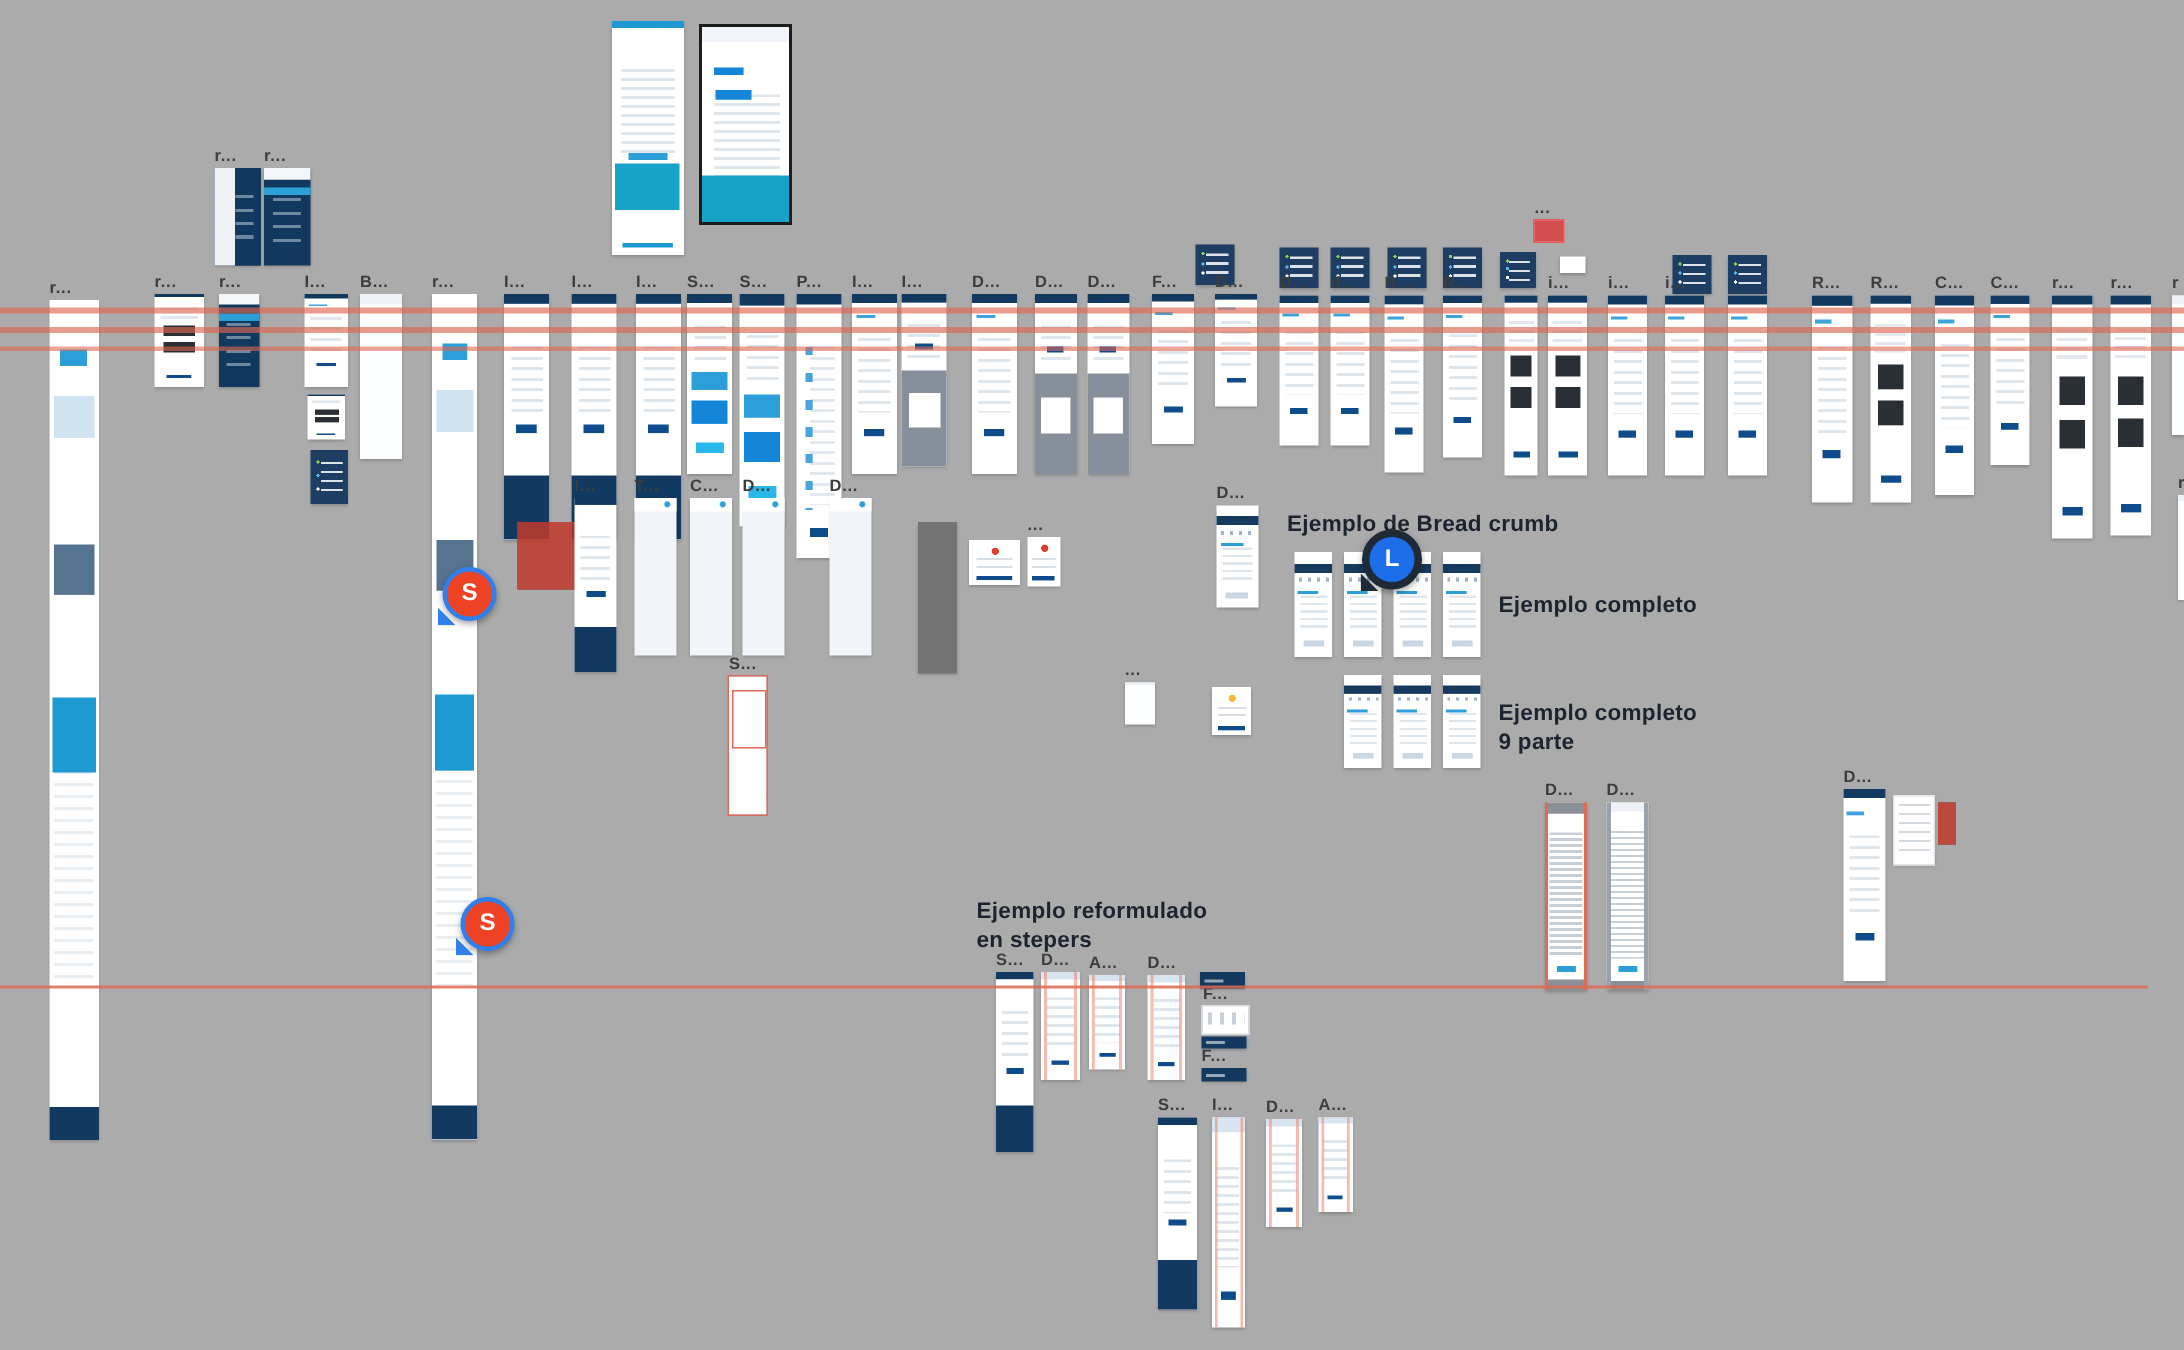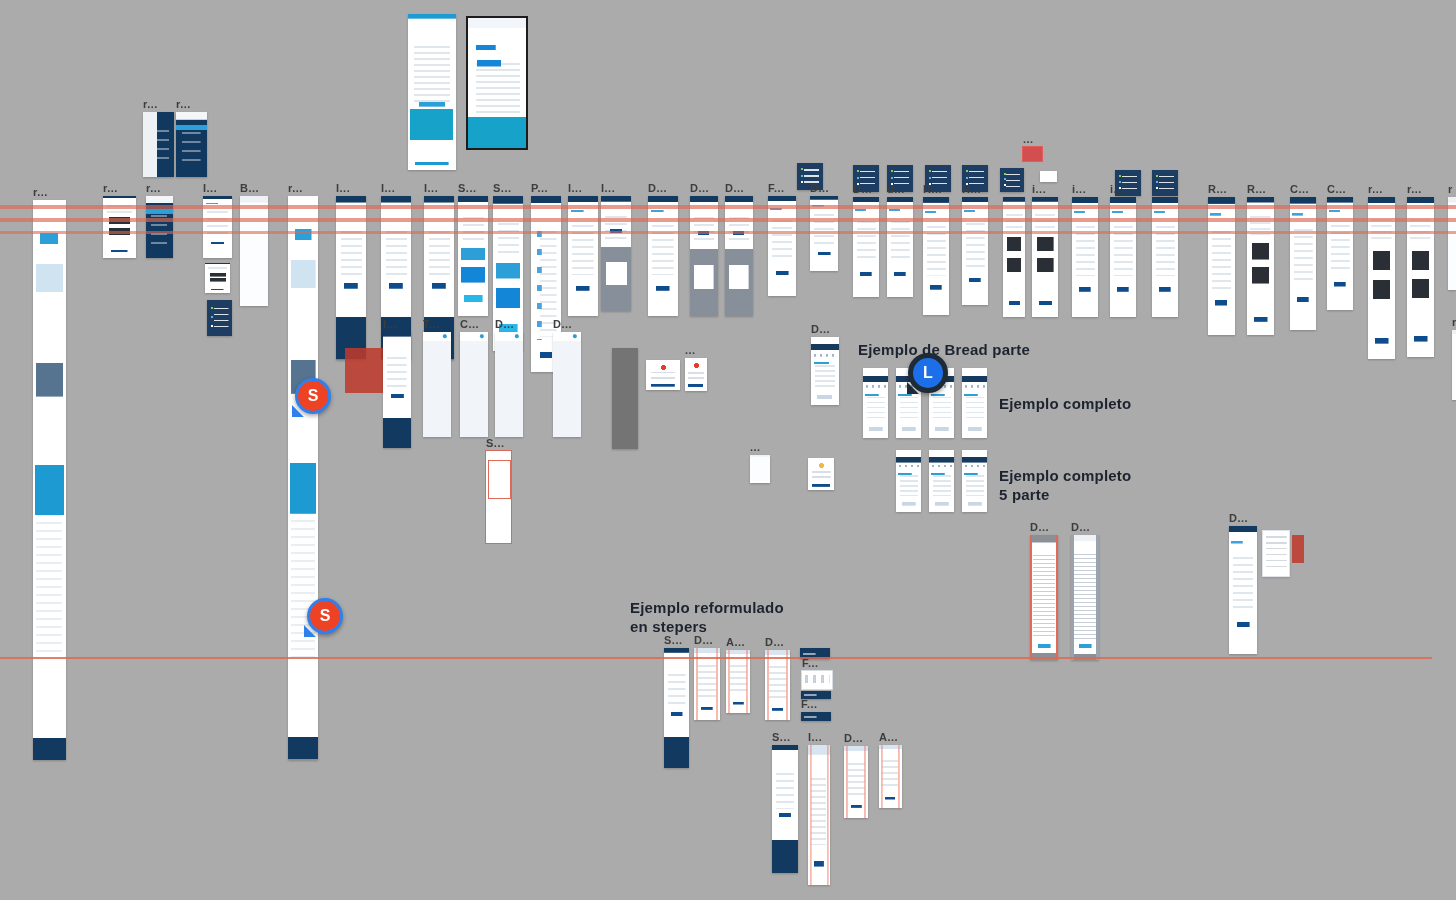--- a/index.html
+++ b/index.html
@@ -551,24 +551,24 @@
     <div class="frame v-list-card" style="left: 1262px; top: 530px; width: 26px; height: 45px;">
       
     </div>
     <div class="frame v-scribble" style="left: 1292px; top: 535px; width: 12px; height: 28px;">
       
     </div>
     <div class="guide-line" style="left: 0px; top: 205px; width: 1456px; height: 4px; background: rgb(221, 103, 80); opacity: 0.65;"></div>
     <div class="guide-line" style="left: 0px; top: 218px; width: 1456px; height: 4px; background: rgb(221, 103, 80); opacity: 0.65;"></div>
     <div class="guide-line" style="left: 0px; top: 231px; width: 1456px; height: 3px; background: rgb(221, 103, 80); opacity: 0.6;"></div>
     <div class="guide-line" style="left: 0px; top: 657px; width: 1432px; height: 2px; background: rgb(221, 106, 82); opacity: 0.85;"></div>
-    <div class="section-title" style="left: 858px; top: 340px; width: 220px;">Ejemplo de Bread parte</div>
+    <div class="section-title" style="left: 858px; top: 340px; width: 220px;">Ejemplo de Bread crumb</div>
     <div class="section-title" style="left: 999px; top: 394px; width: 160px;">Ejemplo completo</div>
-    <div class="section-title" style="left: 999px; top: 466px; width: 145px;">Ejemplo completo 5 parte</div>
-    <div class="section-title" style="left: 630px; top: 598px; width: 170px;">Ejemplo reformulado en stepers</div>
+    <div class="section-title" style="left: 999px; top: 466px; width: 145px;">Ejemplo completo 9 parte</div>
+    <div class="section-title" style="left: 651px; top: 598px; width: 170px;">Ejemplo reformulado en stepers</div>
     <div class="cursor" style="left: 295px; top: 378px; background: rgb(238, 66, 36); border: 3px solid rgb(47, 128, 237);">
       <span class="cursor-tail" style="background: rgb(47, 128, 237);"></span>
       <span class="cursor-letter">S</span>
     </div>
     <div class="cursor" style="left: 307px; top: 598px; background: rgb(238, 66, 36); border: 3px solid rgb(47, 128, 237);">
       <span class="cursor-tail" style="background: rgb(47, 128, 237);"></span>
       <span class="cursor-letter">S</span>
     </div>
     <div class="cursor" style="left: 908px; top: 353px; background: rgb(28, 111, 232); border: 5px solid rgb(31, 42, 55);">
       <span class="cursor-tail" style="background: rgb(31, 42, 55);"></span>

